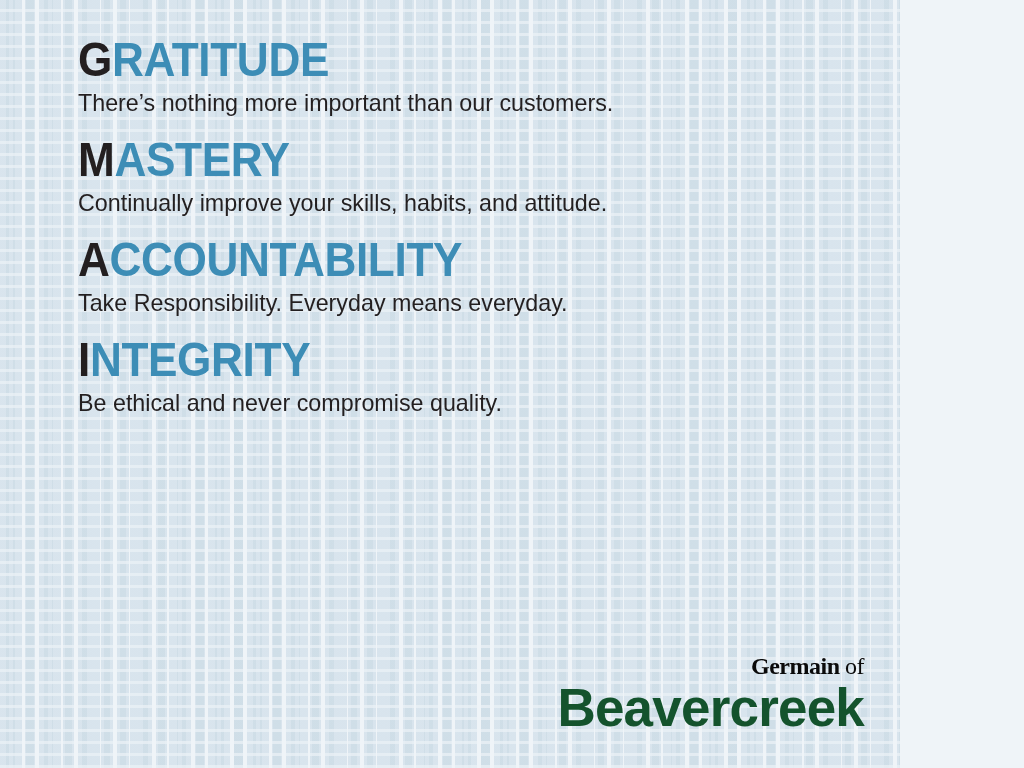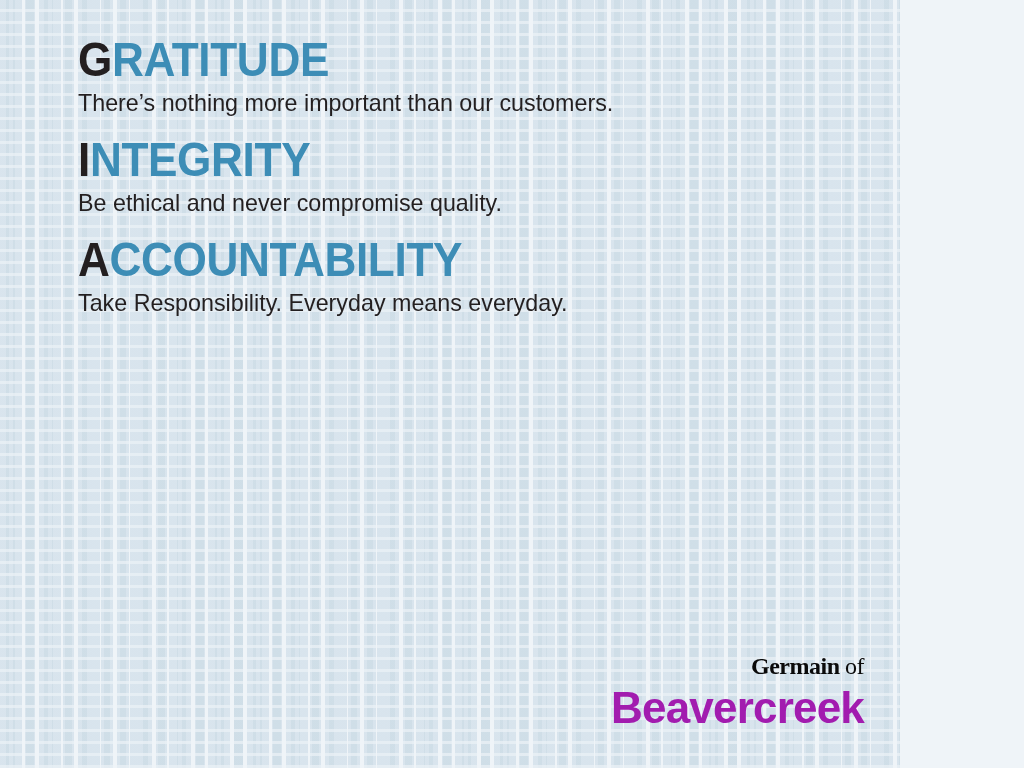--- a/index.html
+++ b/index.html
@@ -107,53 +107,57 @@
     white-space: nowrap;
   }
   .logo-brand {
     font-weight: bold;
   }
   .logo-of {
     font-weight: normal;
   }
   .logo-line-two {
     font-family: "Liberation Sans", sans-serif;
-    font-size: 44px;
+    font-size: 53px;
     line-height: 44px;
     font-weight: bold;
     letter-spacing: -0.8px;
-    color: #a21caf;
+    color: #14532d;
     white-space: nowrap;
   }
 </style>
 </head>
 <body>
 
 <div id="slide">
 
   <div id="slide-texture"></div>
 
   <div id="values-list">
 
     <div class="value-block">
       <h2 class="value-heading"><span class="initial">G</span><span class="rest">RATITUDE</span></h2>
       <p class="value-desc">There’s nothing more important than our customers.</p>
     </div>
 
 
 
-
     <div class="value-block">
-      <h2 class="value-heading"><span class="initial">I</span><span class="rest">NTEGRITY</span></h2>
-      <p class="value-desc">Be ethical and never compromise quality.</p>
+      <h2 class="value-heading"><span class="initial">M</span><span class="rest">ASTERY</span></h2>
+      <p class="value-desc">Continually improve your skills, habits, and attitude.</p>
     </div>
 
     <div class="value-block">
       <h2 class="value-heading"><span class="initial">A</span><span class="rest">CCOUNTABILITY</span></h2>
       <p class="value-desc">Take Responsibility. Everyday means everyday.</p>
+    </div>
+
+    <div class="value-block">
+      <h2 class="value-heading"><span class="initial">I</span><span class="rest">NTEGRITY</span></h2>
+      <p class="value-desc">Be ethical and never compromise quality.</p>
     </div>
 
 
   </div>
 
   <div id="dealer-logo">
     <div class="logo-line-one"><span class="logo-brand">Germain</span><span class="logo-of"> of</span></div>
     <div class="logo-line-two">Beavercreek</div>
   </div>
 

